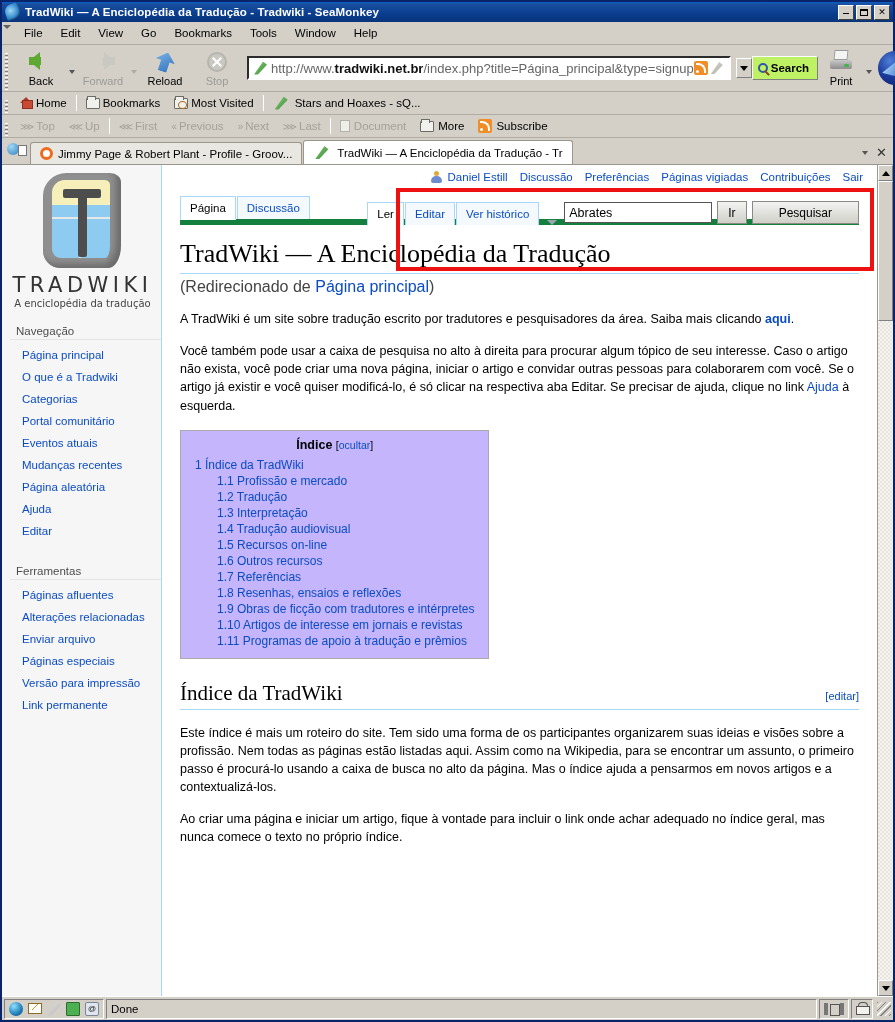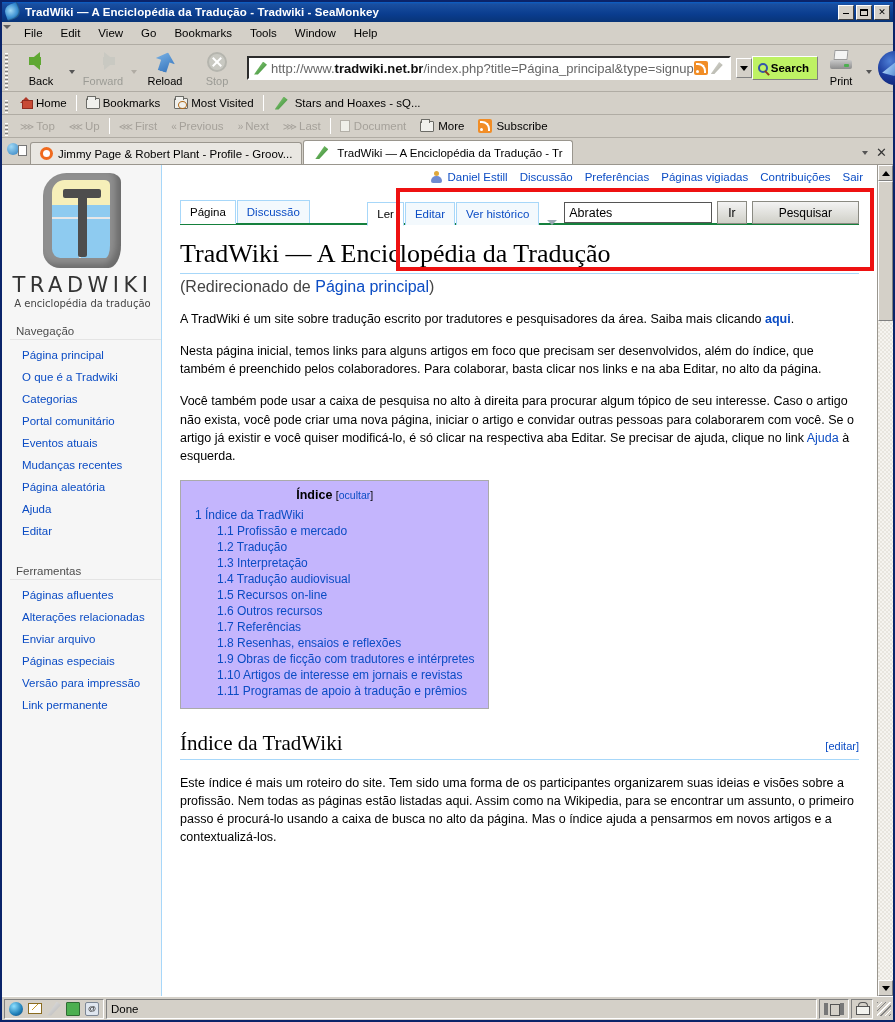--- a/index.html
+++ b/index.html
@@ -247,21 +247,21 @@
   
   .wiki-main{flex:1 1 auto;background:#fff;padding:0 18px 0 18px;position:relative;overflow:hidden;}
   .user-links{
     position:absolute;top:6px;right:14px;display:flex;align-items:center;gap:12px;
     font-size:11.5px;
   }
   .user-links a{color:#0b4cc4;text-decoration:none;}
   .user-ic{width:11px;height:12px;position:relative;flex:0 0 auto;margin-right:-6px;}
   .user-ic:before{content:"";position:absolute;left:3px;top:0;width:5px;height:5px;border-radius:50%;background:#e0a83a;}
   .user-ic:after{content:"";position:absolute;left:0px;top:5px;width:11px;height:7px;border-radius:5px 5px 2px 2px;background:#6f8bd0;}
-  .ptabs{display:flex;align-items:flex-end;height:24px;margin-top:36px;border-bottom:2px solid #15803d;position:relative;}
+  .ptabs{display:flex;align-items:flex-end;height:24px;margin-top:36px;border-bottom:6px solid #15803d;position:relative;}
   .ptab{
     font-size:11.5px;padding:4px 9px 4px;border:1px solid #a7d7f9;border-bottom:none;
     background:#f3f9fd;color:#0b4cc4;margin-right:1px;line-height:14px;
   }
   .ptab.sel{background:#fff;color:#000;border-bottom:1px solid #fff;margin-bottom:-1px;}
   .action-tabs{
     position:absolute;right:0;top:0;display:flex;align-items:flex-end;gap:0;
   }
   .h1{
     font-family:"Liberation Serif", serif;
@@ -599,21 +599,20 @@
 
         <h1 class="h1">TradWiki — A Enciclopédia da Tradução</h1>
         <div class="redirect">
           <span>(Redirecionado de </span><a href="#">Página principal</a><span>)</span>
         </div>
 
         <p class="p">
           <span>A TradWiki é um site sobre tradução escrito por tradutores e pesquisadores da área. Saiba mais clicando </span><a class="b" href="#">aqui</a><span>.</span>
         </p>
 
-        <p class="p">Nesta página inicial, temos links para alguns artigos em foco que precisam ser desenvolvidos, além do índice, que também é preenchido pelos colaboradores. Para colaborar, basta clicar nos links e na aba Editar, no alto da página.</p>
 
         <p class="p">
           <span>Você também pode usar a caixa de pesquisa no alto à direita para procurar algum tópico de seu interesse. Caso o artigo não exista, você pode criar uma nova página, iniciar o artigo e convidar outras pessoas para colaborarem com você. Se o artigo já existir e você quiser modificá-lo, é só clicar na respectiva aba Editar. Se precisar de ajuda, clique no link </span><a href="#">Ajuda</a><span> à esquerda.</span>
         </p>
 
         <div class="toc">
           <div class="toc-title">
             <span>Índice</span>
             <span class="tog"><span>[</span><a href="#">ocultar</a><span>]</span></span>
           </div>
@@ -632,20 +631,21 @@
             <li class="lvl2"><a href="#"><span>1.11</span> <span>Programas de apoio à tradução e prêmios</span></a></li>
           </ul>
         </div>
 
         <div class="h2row">
           <div class="h2">Índice da TradWiki</div>
           <div class="editlink"><span>[</span><a href="#">editar</a><span>]</span></div>
         </div>
 
         <p class="p">Este índice é mais um roteiro do site. Tem sido uma forma de os participantes organizarem suas ideias e visões sobre a profissão. Nem todas as páginas estão listadas aqui. Assim como na Wikipedia, para se encontrar um assunto, o primeiro passo é procurá-lo usando a caixa de busca no alto da página. Mas o índice ajuda a pensarmos em novos artigos e a contextualizá-los.</p>
+        <p class="p">Ao criar uma página e iniciar um artigo, fique à vontade para incluir o link onde achar adequado no índice geral, mas nunca comece o texto no próprio índice.</p>
       </div>
     </div>
 
     <div class="vscroll">
       <div class="sb-btn up">
           <i></i>
         </div>
       <div class="sb-thumb"></div>
       <div class="sb-track"></div>
       <div class="sb-btn down">

